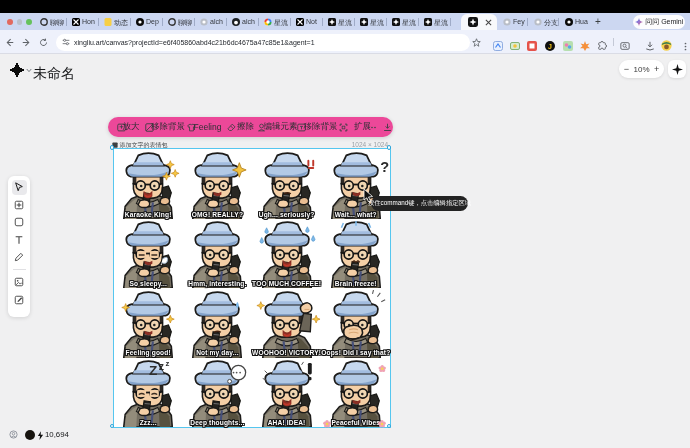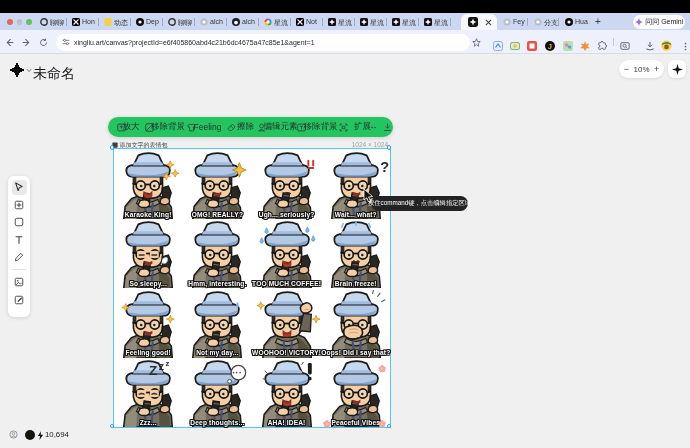--- a/index.html
+++ b/index.html
@@ -16,21 +16,21 @@
   #activetab { left:461px; top:14px; width:36px; height:16px; background:#f8f9fb; border-radius:6px 6px 0 0; }
   #gempill { left:633px; top:14.5px; width:52px; height:14.5px; background:#fdfdfe; border-radius:7px; display:flex; align-items:center; justify-content:center; gap:2.5px; font-size:7px; color:#202124; }
   #omnibox { left:56px; top:33.5px; width:414px; height:17px; background:#fff; border-radius:9px; display:flex; align-items:center; }
   #urltext { font-size:7px; color:#24282e; margin-left:4px; }
   #page { left:0; top:55px; width:690px; height:393px; background:#f0f0f1; }
   #title { left:33px; top:64.5px; font-size:14px; color:#17181a; }
   #zoompill { left:619px; top:60px; width:45px; height:18px; background:#fff; border-radius:9px; box-shadow:0 1px 3px rgba(0,0,0,.1); display:flex; align-items:center; justify-content:center; gap:4.5px; font-size:8px; color:#3a3a3a; }
   #sparklebtn { left:668px; top:60px; width:18px; height:18px; background:#fff; border-radius:6px; box-shadow:0 1px 3px rgba(0,0,0,.1); display:flex; align-items:center; justify-content:center; }
   #lefttools { left:8px; top:176px; width:22px; height:141px; background:#fff; border-radius:6px; box-shadow:0 1px 4px rgba(0,0,0,.13); display:flex; flex-direction:column; align-items:center; padding-top:3.5px; }
   .lt { width:15px; height:15px; border-radius:4px; display:flex; align-items:center; justify-content:center; margin-bottom:2.5px; }
-  #acttools { left:108px; top:117px; width:285px; height:20px; background:#22c55e; border-radius:10px; box-shadow:0 1px 4px rgba(0,0,0,.15); }
+  #acttools { left:108px; top:117px; width:285px; height:20px; background:#ec4899; border-radius:10px; box-shadow:0 1px 4px rgba(0,0,0,.15); }
   .tbi { position:absolute; top:0; height:20px; display:flex; align-items:center; }
   .tbt { position:absolute; top:0; height:20px; display:flex; align-items:center; font-size:8.5px; color:#2b2f33; white-space:nowrap; }
   #imgsel { left:112.5px; top:148px; width:278px; height:279.5px; border:1.3px solid #55c6ef; background:#fff; }
   .handle { width:4.5px; height:4.5px; background:#fff; border:1.5px solid #2ba4da; border-radius:50%; }
   #layerlabel { left:112px; top:140.5px; font-size:6px; color:#3c4043; display:flex; align-items:center; gap:1.5px; }
   #sizelabel { left:300px; top:140.5px; width:88px; text-align:right; font-size:6.5px; color:#9aa0a6; }
   #tooltip { left:371px; top:196px; width:97px; height:15px; background:#232323; border-radius:7.5px; color:#fff; font-size:6.3px; display:flex; align-items:center; justify-content:center; white-space:nowrap; }
   .cell { position:absolute; width:69.2px; height:69.4px; overflow:visible; }
   .cap { position:absolute; bottom:0.5px; left:-3px; right:-3px; text-align:center; font-size:6.6px; font-weight:bold; color:#fff; white-space:nowrap; letter-spacing:0.15px;
          text-shadow:-1px 0 #111,1px 0 #111,0 -1px #111,0 1px #111,-1px -1px #111,1px 1px #111,1px -1px #111,-1px 1px #111; }

